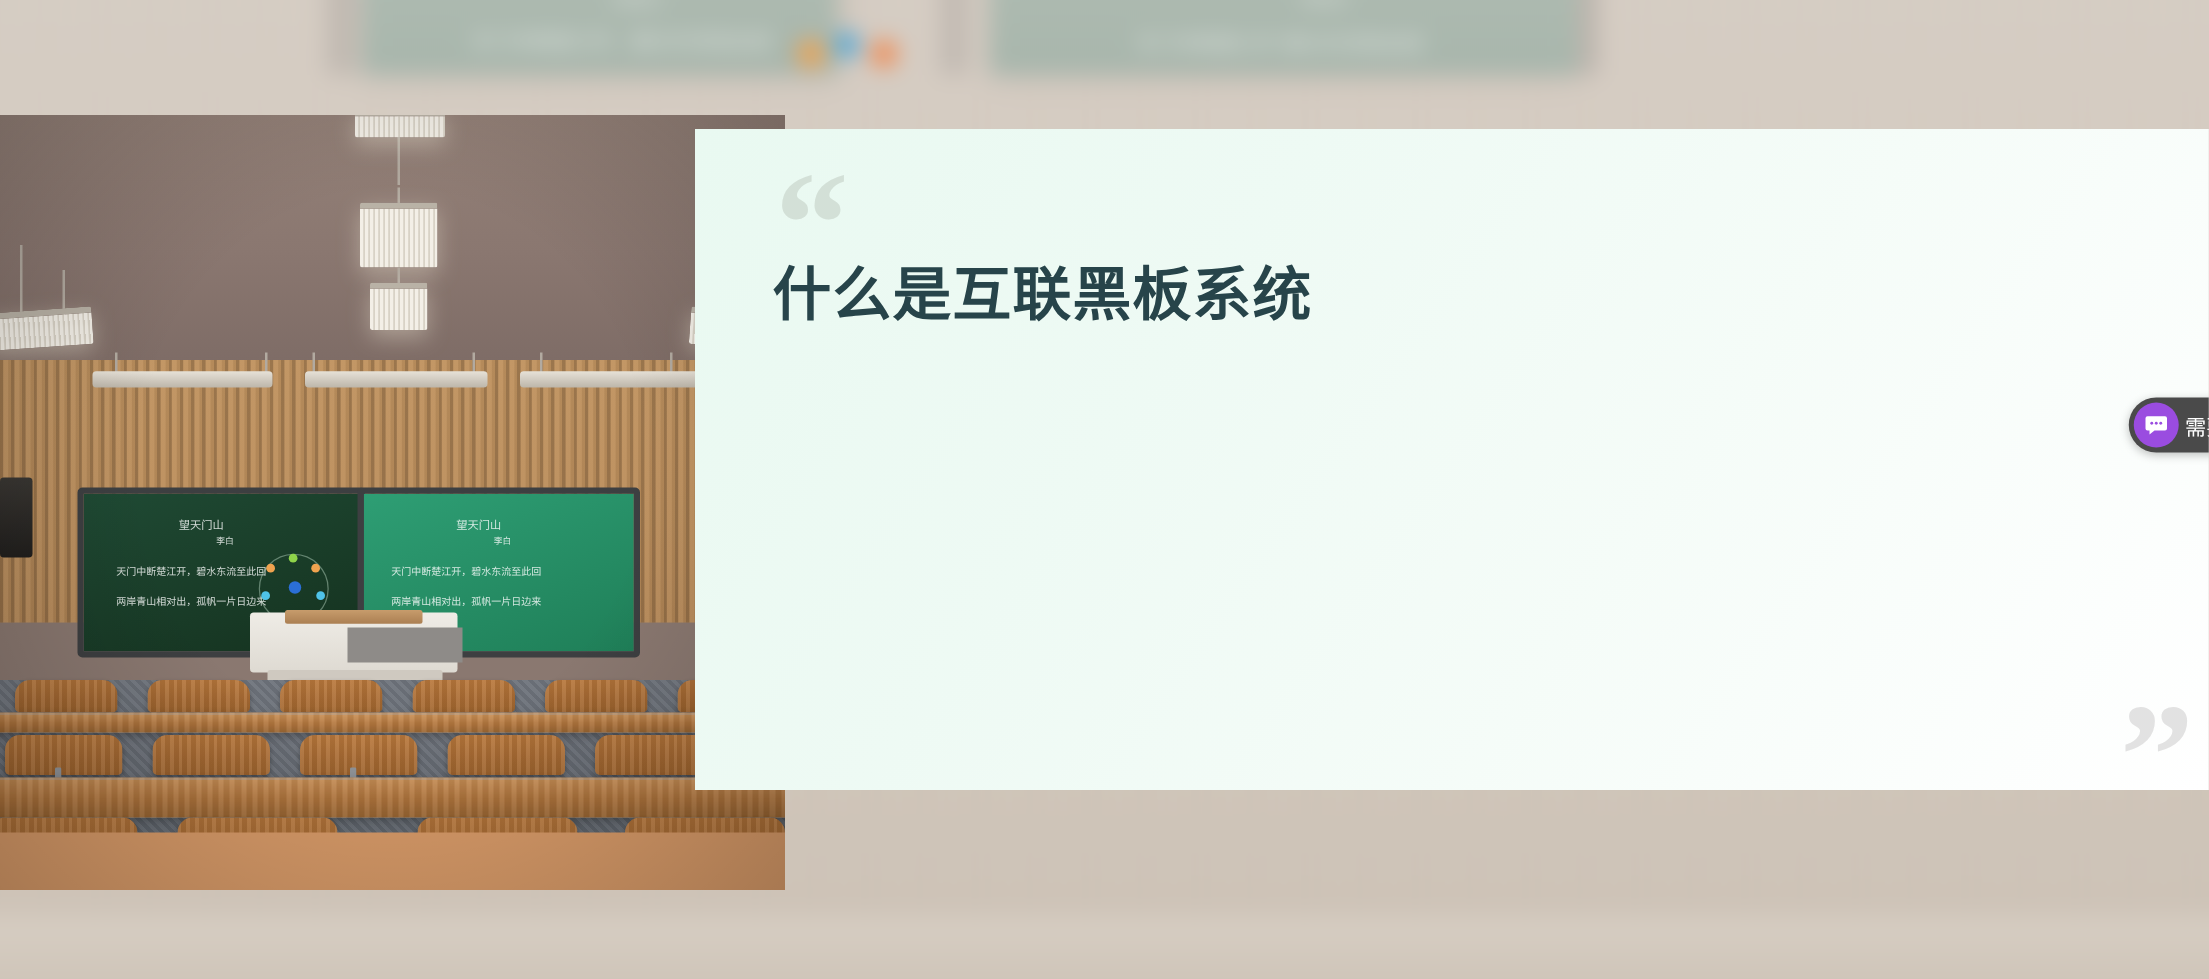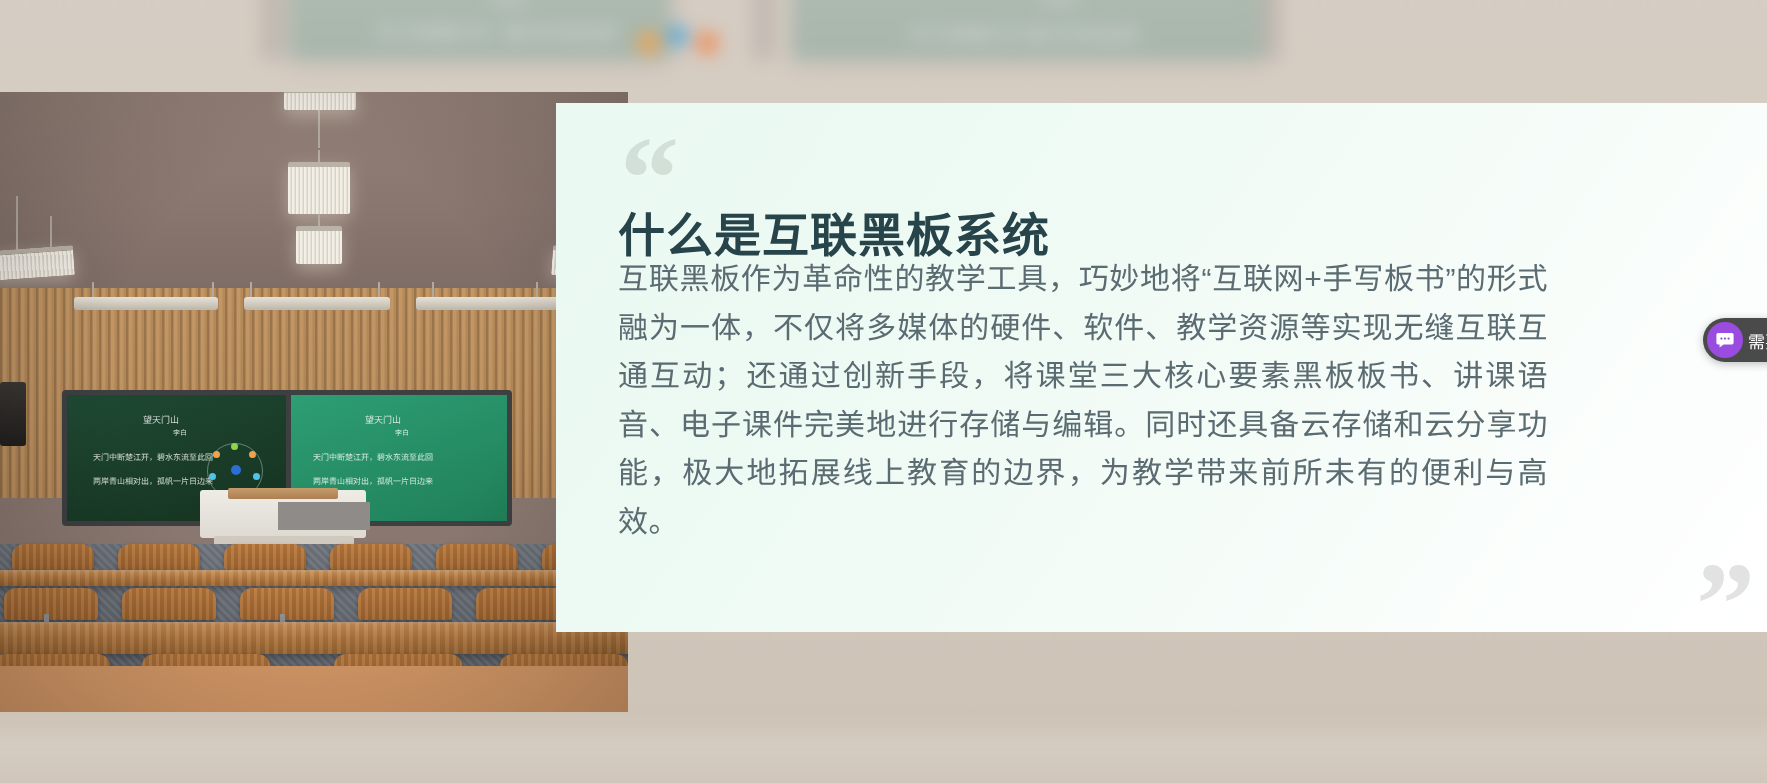--- a/index.html
+++ b/index.html
@@ -339,21 +339,20 @@
 
   <div class="ph-foreground"></div>
   <div class="ph-vignette"></div>
 </div>
 
 <section class="card">
   <div class="quote-open">“</div>
 
   <h1 class="card-title">什么是互联黑板系统</h1>
 
-  <p class="card-body">互联黑板作为革命性的教学工具，巧妙地将“互联网+手写板书”的形式融为一体，不仅将多媒体的硬件、软件、教学资源等实现无缝互联互通互动；还通过创新手段，将课堂三大核心要素黑板板书、讲课语音、电子课件完美地进行存储与编辑。同时还具备云存储和云分享功能，极大地拓展线上教育的边界，为教学带来前所未有的便利与高效。</p>
 
   <div class="quote-close">”</div>
 </section>
 
 <div class="chat-widget">
   <span class="chat-avatar">
     <svg width="22" height="22" viewBox="0 0 22 22" aria-hidden="true">
       <path d="M4 4h14a1.6 1.6 0 0 1 1.6 1.6v8.2A1.6 1.6 0 0 1 18 15.4H9.6L5.6 18.6v-3.2H4a1.6 1.6 0 0 1-1.6-1.6V5.6A1.6 1.6 0 0 1 4 4z" fill="#ffffff"></path>
       <circle cx="7.4" cy="9.6" r="1.15" fill="#9a4ce0"></circle>
       <circle cx="11" cy="9.6" r="1.15" fill="#9a4ce0"></circle>

